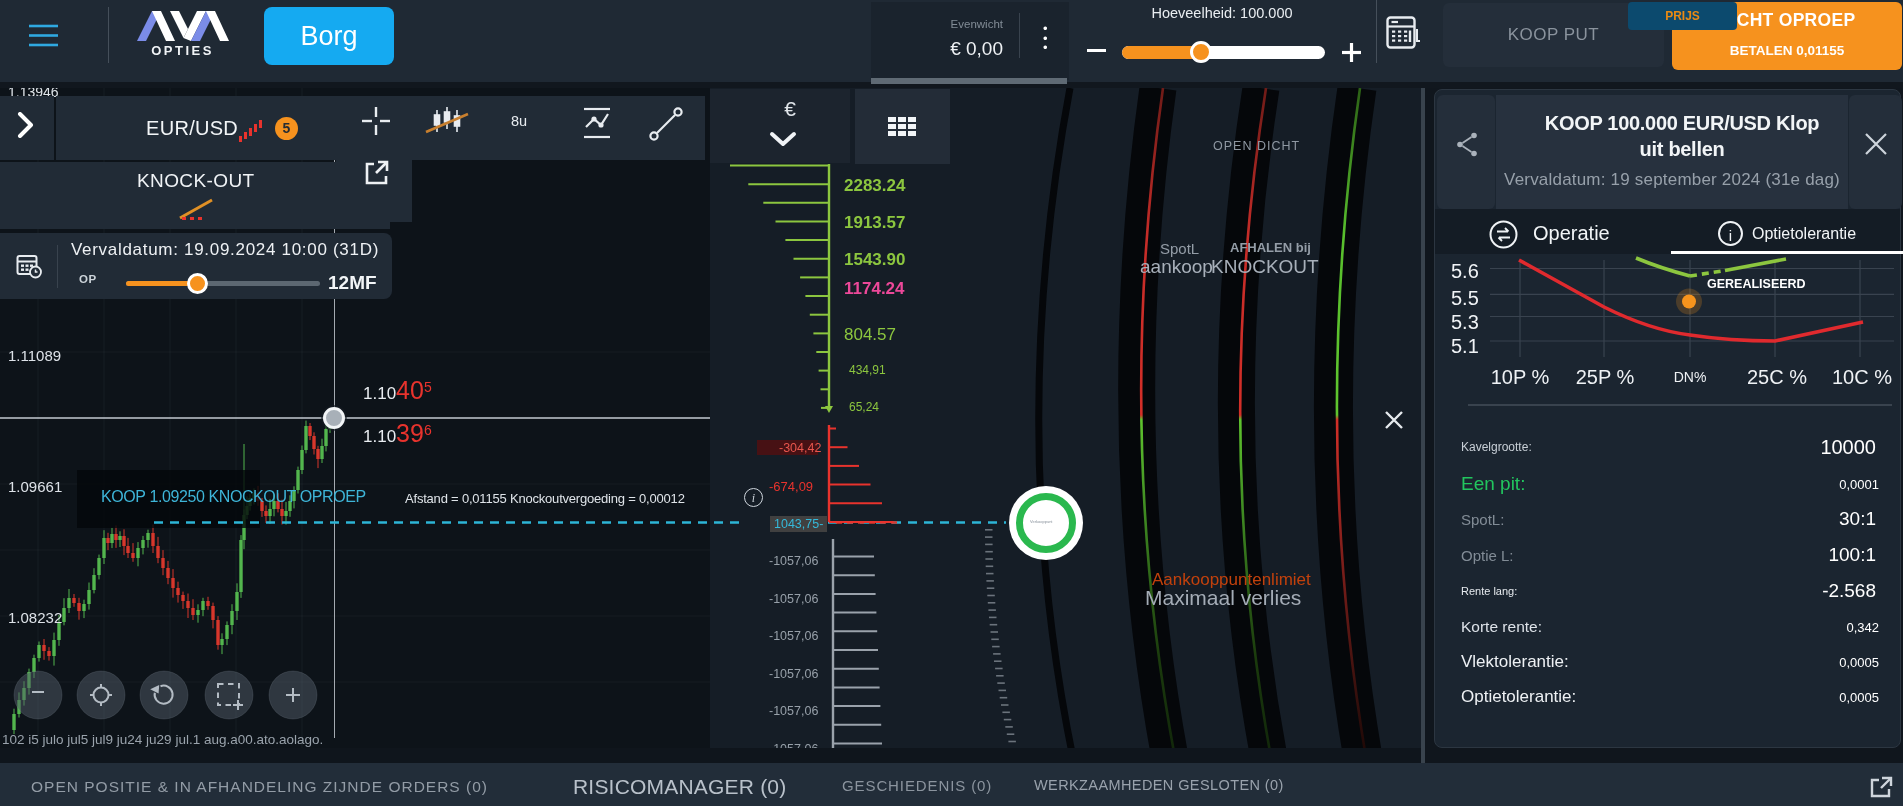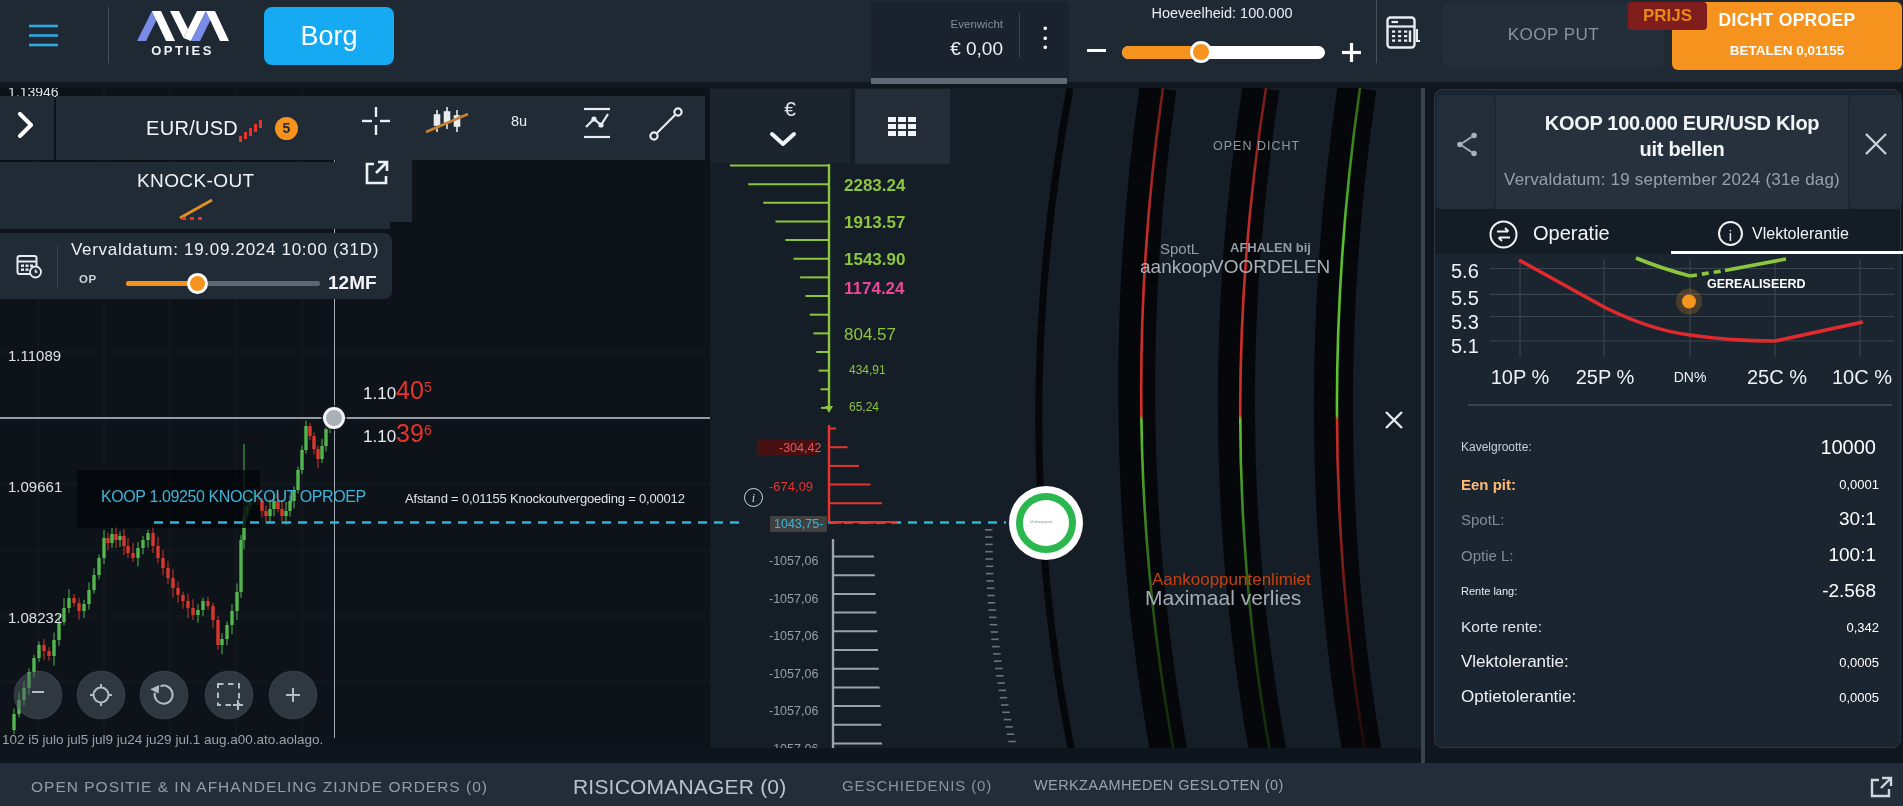--- a/index.html
+++ b/index.html
@@ -452,21 +452,21 @@
 <div style="position:absolute;left:769px;top:704.0px;font-size:12.5px;color:#97a0a9">-1057,06</div>
 <div style="position:absolute;left:769px;top:741.5px;font-size:12.5px;color:#97a0a9">-1057,06</div>
   </div>
 
 <div class="abs" style="left:744px;top:488px;width:19px;height:19px;border-radius:50%;border:1.8px solid #cfd6dd;z-index:6;text-align:center;font-size:12px;color:#cfd6dd;line-height:19px;font-family:'Liberation Serif',serif;font-style:italic">i</div>
 
 <div class="abs" style="left:1213px;top:139px;font-size:12.5px;color:#8f98a2;letter-spacing:1px;z-index:6">OPEN DICHT</div>
 <div class="abs" style="left:1160px;top:240px;font-size:15px;color:#949da7;z-index:6">SpotL</div>
 <div class="abs" style="left:1140px;top:256px;font-size:19px;color:#a8b0ba;z-index:6">aankoop</div>
 <div class="abs" style="left:1230px;top:240px;font-size:13px;font-weight:700;color:#949da7;z-index:6">AFHALEN bij</div>
-<div class="abs" style="left:1211px;top:256px;font-size:19px;color:#a8b0ba;z-index:6">VOORDELEN</div>
+<div class="abs" style="left:1211px;top:256px;font-size:19px;color:#a8b0ba;z-index:6">KNOCKOUT</div>
 <div class="abs" style="left:1152px;top:570px;font-size:17px;color:#c2410c;z-index:6">Aankooppuntenlimiet</div>
 <div class="abs" style="left:1145px;top:586px;font-size:21px;color:#a4acb6;z-index:6">Maximaal verlies</div>
 
 <div class="abs" style="left:1009px;top:486px;width:74px;height:74px;border-radius:50%;background:#fff;z-index:7"></div>
 <div class="abs" style="left:1016px;top:493px;width:60px;height:60px;border-radius:50%;border:7px solid #2ab84e;background:#fff;z-index:8"></div>
 <div class="abs" style="left:1030px;top:519px;font-size:4px;color:#8a939d;z-index:9">Verkooppunt</div>
 
 <svg class="abs" style="left:1383px;top:409px;z-index:7" width="22" height="22" viewBox="0 0 22 22">
     <path d="M3,3 L19,19 M19,3 L3,19" stroke="#e6eaee" stroke-width="2.4"></path>
   </svg>
@@ -495,21 +495,21 @@
   </svg>
 
 <div class="abs" style="left:1435px;top:209px;width:465px;height:45px;background:#141c25;z-index:7"></div>
 <svg class="abs" style="left:1489px;top:220px;z-index:8" width="29" height="29" viewBox="0 0 29 29">
   <circle cx="14.5" cy="14.5" r="13" stroke="#f0f3f6" stroke-width="2" fill="none"></circle>
   <path d="M8,11.5 h11 m-3,-3.5 l3.5,3.5" stroke="#f0f3f6" stroke-width="1.8" fill="none"></path>
   <path d="M21,17.5 h-11 m3,3.5 l-3.5,-3.5" stroke="#f0f3f6" stroke-width="1.8" fill="none"></path>
 </svg>
 <div class="abs" style="left:1533px;top:222px;font-size:20px;font-weight:500;color:#f2f5f7;z-index:8">Operatie</div>
 <div class="abs" style="left:1718px;top:221px;width:25px;height:25px;border-radius:50%;border:2px solid #f0f3f6;z-index:8;text-align:center;line-height:25px;font-size:15px;color:#f0f3f6">i</div>
-<div class="abs" style="left:1752px;top:225px;font-size:16px;font-weight:500;color:#f2f5f7;z-index:8">Vlektolerantie</div>
+<div class="abs" style="left:1752px;top:225px;font-size:16px;font-weight:500;color:#f2f5f7;z-index:8">Optietolerantie</div>
 <div class="abs" style="left:1671px;top:250.5px;width:232px;height:3.5px;background:#fff;z-index:8"></div>
 
 <svg class="abs" style="left:1434px;top:250px;z-index:8" width="467" height="145" viewBox="1434 250 467 145">
   <g stroke="#39434f" stroke-width="1.2" fill="none">
     <line x1="1520" y1="260" x2="1520" y2="357"></line>
       <line x1="1604" y1="260" x2="1604" y2="357"></line>
       <line x1="1690" y1="260" x2="1690" y2="357"></line>
       <line x1="1775" y1="260" x2="1775" y2="357"></line>
       <line x1="1860" y1="260" x2="1860" y2="357"></line>
     <line x1="1490" y1="268.5" x2="1894" y2="268.5"></line>
@@ -532,21 +532,21 @@
 <div class="abs" style="left:1520px;top:366px;transform:translateX(-50%);font-size:20px;color:#eef1f4;z-index:9;white-space:nowrap">10P %</div>
 <div class="abs" style="left:1605px;top:366px;transform:translateX(-50%);font-size:20px;color:#eef1f4;z-index:9;white-space:nowrap">25P %</div>
 <div class="abs" style="left:1690px;top:369px;transform:translateX(-50%);font-size:14px;color:#eef1f4;z-index:9">DN%</div>
 <div class="abs" style="left:1777px;top:366px;transform:translateX(-50%);font-size:20px;color:#eef1f4;z-index:9;white-space:nowrap">25C %</div>
 <div class="abs" style="left:1862px;top:366px;transform:translateX(-50%);font-size:20px;color:#eef1f4;z-index:9;white-space:nowrap">10C %</div>
 <div class="abs" style="left:1468px;top:404px;width:424px;height:1.5px;background:#39434e;z-index:8"></div>
 
 <div class="abs" style="left:0;top:0;width:100%;height:100%;z-index:8;pointer-events:none">
     <div style="position:absolute;left:1461px;top:447px;transform:translateY(-50%);font-size:12px;color:#c8cfd6;font-weight:400;white-space:nowrap">Kavelgrootte:</div>
 <div style="position:absolute;right:27px;top:447px;transform:translateY(-50%);font-size:20px;color:#fff;font-weight:500;white-space:nowrap">10000</div>
-<div style="position:absolute;left:1461px;top:484px;transform:translateY(-50%);font-size:15px;color:#fdba74;font-weight:700;white-space:nowrap">Een pit:</div>
+<div style="position:absolute;left:1461px;top:484px;transform:translateY(-50%);font-size:19px;color:#22c55e;font-weight:400;white-space:nowrap">Een pit:</div>
 <div style="position:absolute;right:24px;top:484px;transform:translateY(-50%);font-size:13px;color:#fff;font-weight:400;white-space:nowrap">0,0001</div>
 <div style="position:absolute;left:1461px;top:518.5px;transform:translateY(-50%);font-size:15px;color:#828c96;font-weight:400;white-space:nowrap">SpotL:</div>
 <div style="position:absolute;right:27px;top:518.5px;transform:translateY(-50%);font-size:19px;color:#fff;font-weight:500;white-space:nowrap">30:1</div>
 <div style="position:absolute;left:1461px;top:554.5px;transform:translateY(-50%);font-size:15px;color:#828c96;font-weight:400;white-space:nowrap">Optie L:</div>
 <div style="position:absolute;right:27px;top:554.5px;transform:translateY(-50%);font-size:19px;color:#fff;font-weight:500;white-space:nowrap">100:1</div>
 <div style="position:absolute;left:1461px;top:590.5px;transform:translateY(-50%);font-size:11px;color:#e6eaee;font-weight:400;white-space:nowrap">Rente lang:</div>
 <div style="position:absolute;right:27px;top:590.5px;transform:translateY(-50%);font-size:19px;color:#fff;font-weight:500;white-space:nowrap">-2.568</div>
 <div style="position:absolute;left:1461px;top:626.5px;transform:translateY(-50%);font-size:15.5px;color:#dde2e8;font-weight:400;white-space:nowrap">Korte rente:</div>
 <div style="position:absolute;right:24px;top:626.5px;transform:translateY(-50%);font-size:13px;color:#fff;font-weight:400;white-space:nowrap">0,342</div>
 <div style="position:absolute;left:1461px;top:662px;transform:translateY(-50%);font-size:17px;color:#eef1f4;font-weight:400;white-space:nowrap">Vlektolerantie:</div>
@@ -612,21 +612,21 @@
       <rect x="18" y="23.5" width="3.2" height="2.2"></rect>
   </g>
   <line x1="24" y1="14.5" x2="24" y2="26" stroke="#e8ecf0" stroke-width="2.4"></line>
   <path d="M31,13 v12 h3" stroke="#e8ecf0" stroke-width="2" fill="none"></path>
 </svg>
 <div class="abs" style="left:1443px;top:3px;width:221px;height:64px;background:#242e3a;border-radius:6px;z-index:11;text-align:center;line-height:64px;font-size:17px;color:#8a939d;letter-spacing:0.5px">KOOP PUT</div>
 <div class="abs" style="left:1672px;top:2px;width:230px;height:68px;background:#f6921e;border-radius:6px;z-index:11;text-align:center">
   <div style="margin-top:8px;font-size:17.5px;font-weight:700;color:#fff;letter-spacing:0.3px">DICHT OPROEP</div>
   <div style="margin-top:12px;font-size:13.5px;font-weight:700;color:#fff">BETALEN 0,01155</div>
 </div>
-<div class="abs" style="left:1628px;top:2px;width:79px;height:28px;background:#7f1d1d;border-radius:4px;z-index:12;text-align:center;line-height:28px;font-size:17px;font-weight:700;color:#e98a13">PRIJS</div>
+<div class="abs" style="left:1628px;top:2px;width:109px;height:28px;background:#0c4a6e;border-radius:4px;z-index:12;text-align:center;line-height:28px;font-size:12px;font-weight:700;color:#e98a13">PRIJS</div>
 
 <div class="abs" style="left:0;top:763px;width:1903px;height:43px;background:#222d39;z-index:10"></div>
 <div class="abs" style="left:0;top:748px;width:1421px;height:15px;background:#0f151c;z-index:9"></div>
 <div class="abs" style="left:31px;top:778px;font-size:15.5px;color:#939ca6;z-index:11;letter-spacing:1px">OPEN POSITIE &amp; IN AFHANDELING ZIJNDE ORDERS (0)</div>
 <div class="abs" style="left:573px;top:775px;font-size:21px;color:#b9c1ca;z-index:11;letter-spacing:0.2px">RISICOMANAGER (0)</div>
 <div class="abs" style="left:842px;top:777px;font-size:15px;color:#8b949e;z-index:11;letter-spacing:0.9px">GESCHIEDENIS (0)</div>
 <div class="abs" style="left:1034px;top:777px;font-size:14.5px;color:#99a2ac;z-index:11;letter-spacing:0.4px">WERKZAAMHEDEN GESLOTEN (0)</div>
 <svg class="abs" style="left:1869px;top:776px;z-index:11" width="26" height="23" viewBox="0 0 26 23">
   <path d="M10,4 H3 V20 H20 V13" stroke="#cfd5dc" stroke-width="2.4" fill="none"></path>
   <path d="M13,2 H22 V10" stroke="#cfd5dc" stroke-width="2.4" fill="none"></path>

